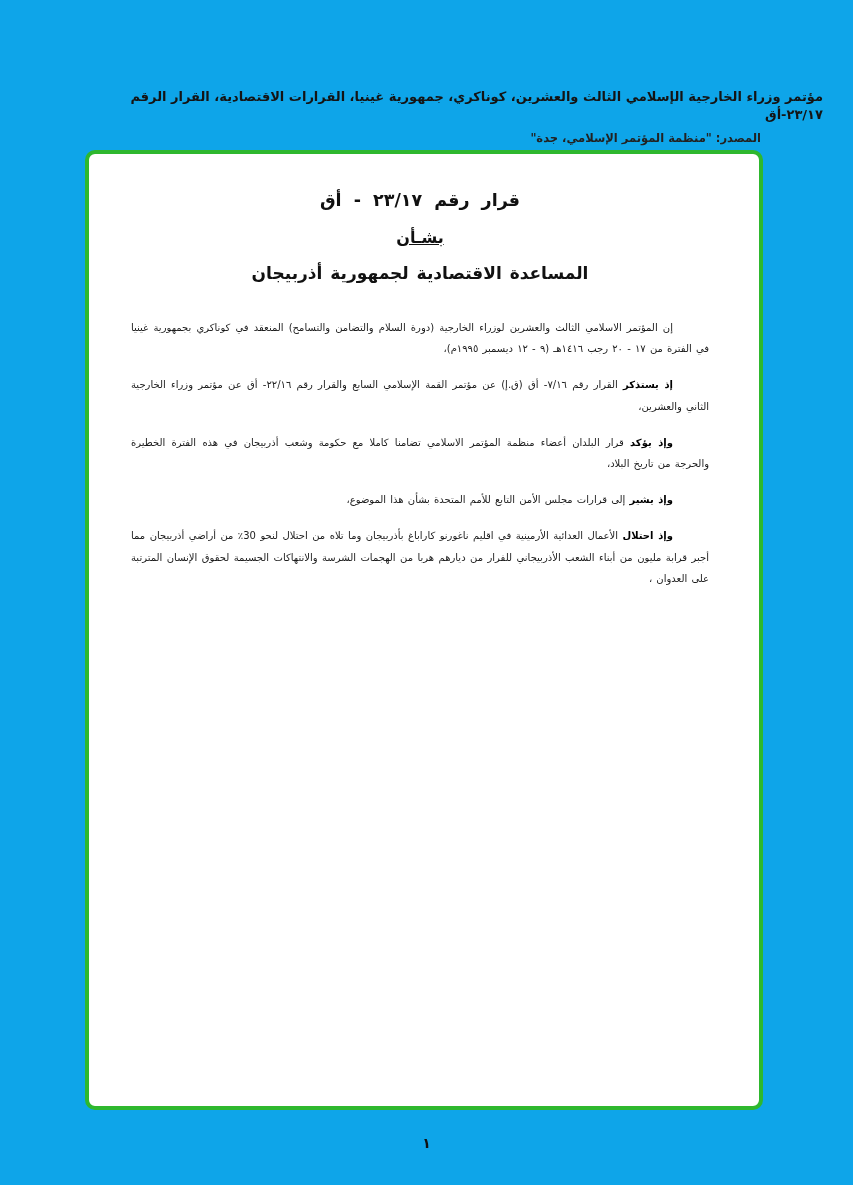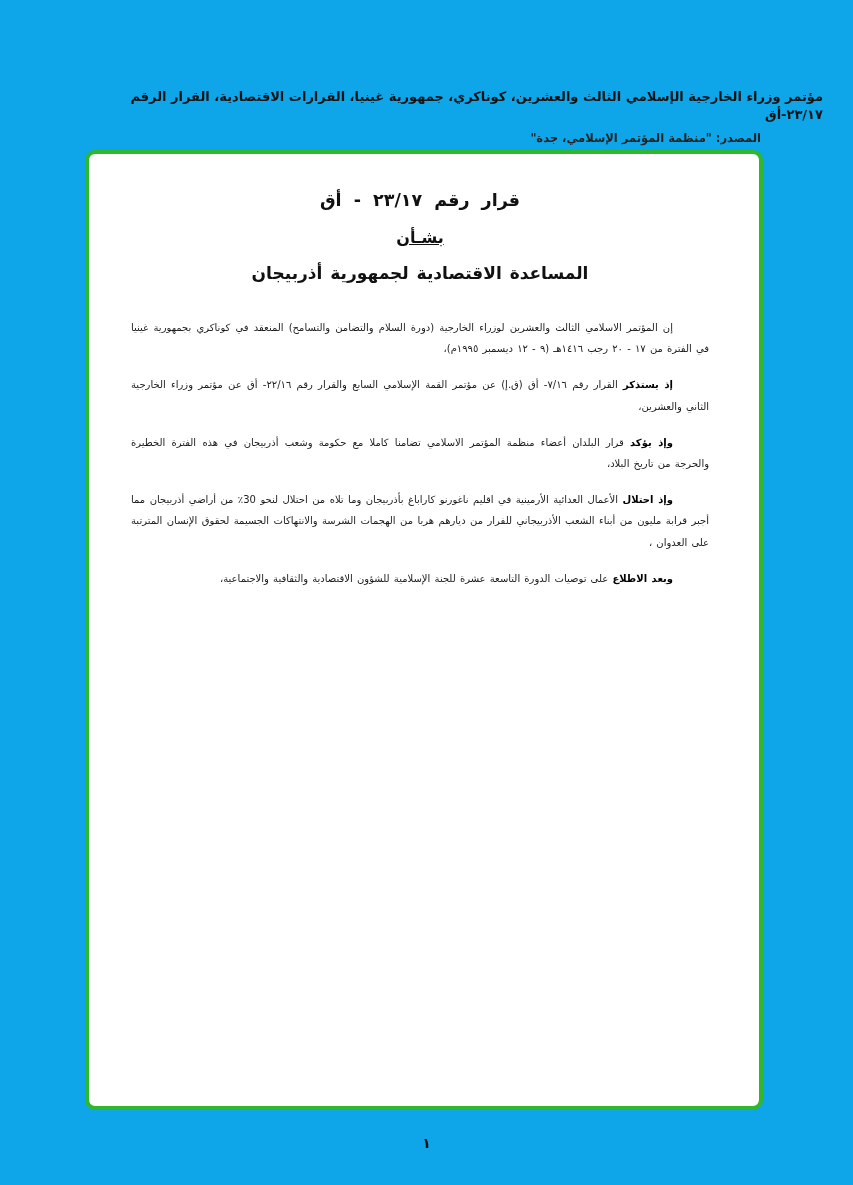--- a/index.html
+++ b/index.html
@@ -109,24 +109,24 @@
     <div class="doc-subtitle">بشـأن</div>
 
     <div class="doc-subject">المساعدة الاقتصادية لجمهورية أذربيجان</div>
 
     <div class="para"><span class="lead"></span> <span>إن المؤتمر الاسلامي الثالث والعشرين لوزراء الخارجية (دورة السلام والتضامن والتسامح) المنعقد في كوناكري بجمهورية غينيا في الفترة من ١٧ - ٢٠ رجب ١٤١٦هـ (٩ - ١٢ ديسمبر ١٩٩٥م)،</span></div>
 
     <div class="para"><span class="lead">إذ يستذكر</span> <span>القرار رقم ٧/١٦- أق (ق.إ) عن مؤتمر القمة الإسلامي السابع والقرار رقم ٢٢/١٦- أق عن مؤتمر وزراء الخارجية الثاني والعشرين،</span></div>
 
     <div class="para"><span class="lead">وإذ يؤكد</span> <span>قرار البلدان أعضاء منظمة المؤتمر الاسلامي تضامنا كاملا مع حكومة وشعب أذربيجان في هذه الفترة الخطيرة والحرجة من تاريخ البلاد،</span></div>
 
+    <div class="para"><span class="lead">وإذ يشير</span> <span>إلى قرارات مجلس الأمن التابع للأمم المتحدة بشأن هذا الموضوع،</span></div>
 
     <div class="para"><span class="lead">وإذ احتلال</span> <span>الأعمال العدائية الأرمينية في اقليم ناغورنو كاراباغ بأذربيجان وما تلاه من احتلال لنحو 30٪ من أراضي أذربيجان مما أجبر قرابة مليون من أبناء الشعب الأذربيجاني للفرار من ديارهم هربا من الهجمات الشرسة والانتهاكات الجسيمة لحقوق الإنسان المترتبة على العدوان ،</span></div>
 
 
 
-    <div class="para"><span class="lead">وبعد الاطلاع</span> <span>على توصيات الدورة التاسعة عشرة للجنة الإسلامية للشؤون الاقتصادية والثقافية والاجتماعية،</span></div>
 
   </div>
 
   <div class="page-number">١</div>
 
 </div>
 
 </body></html>

